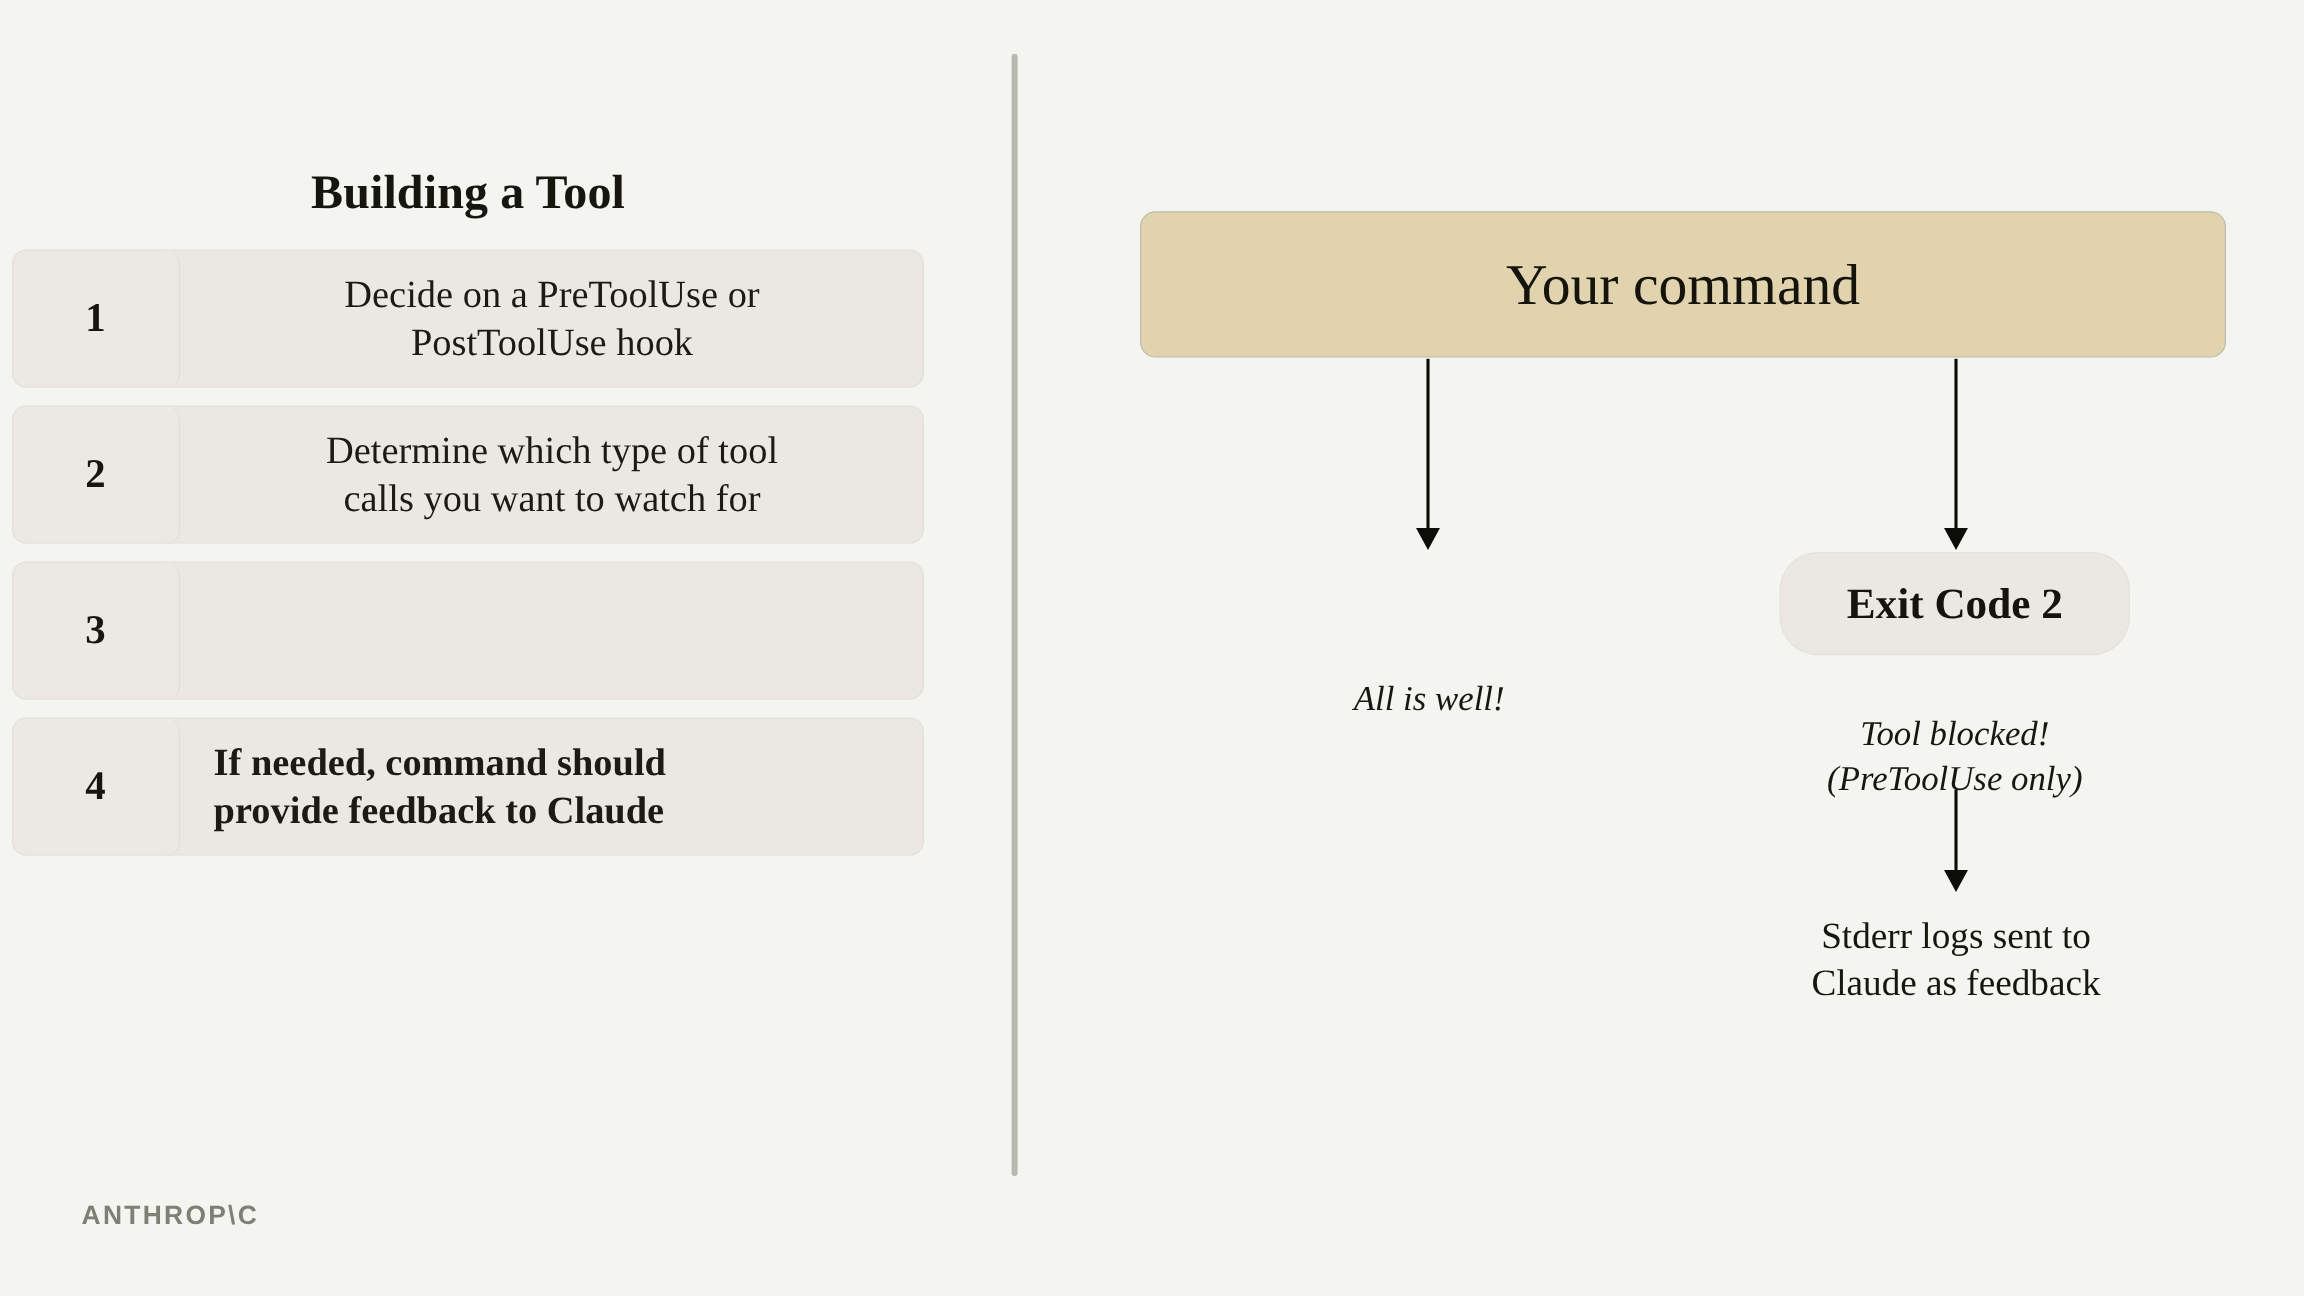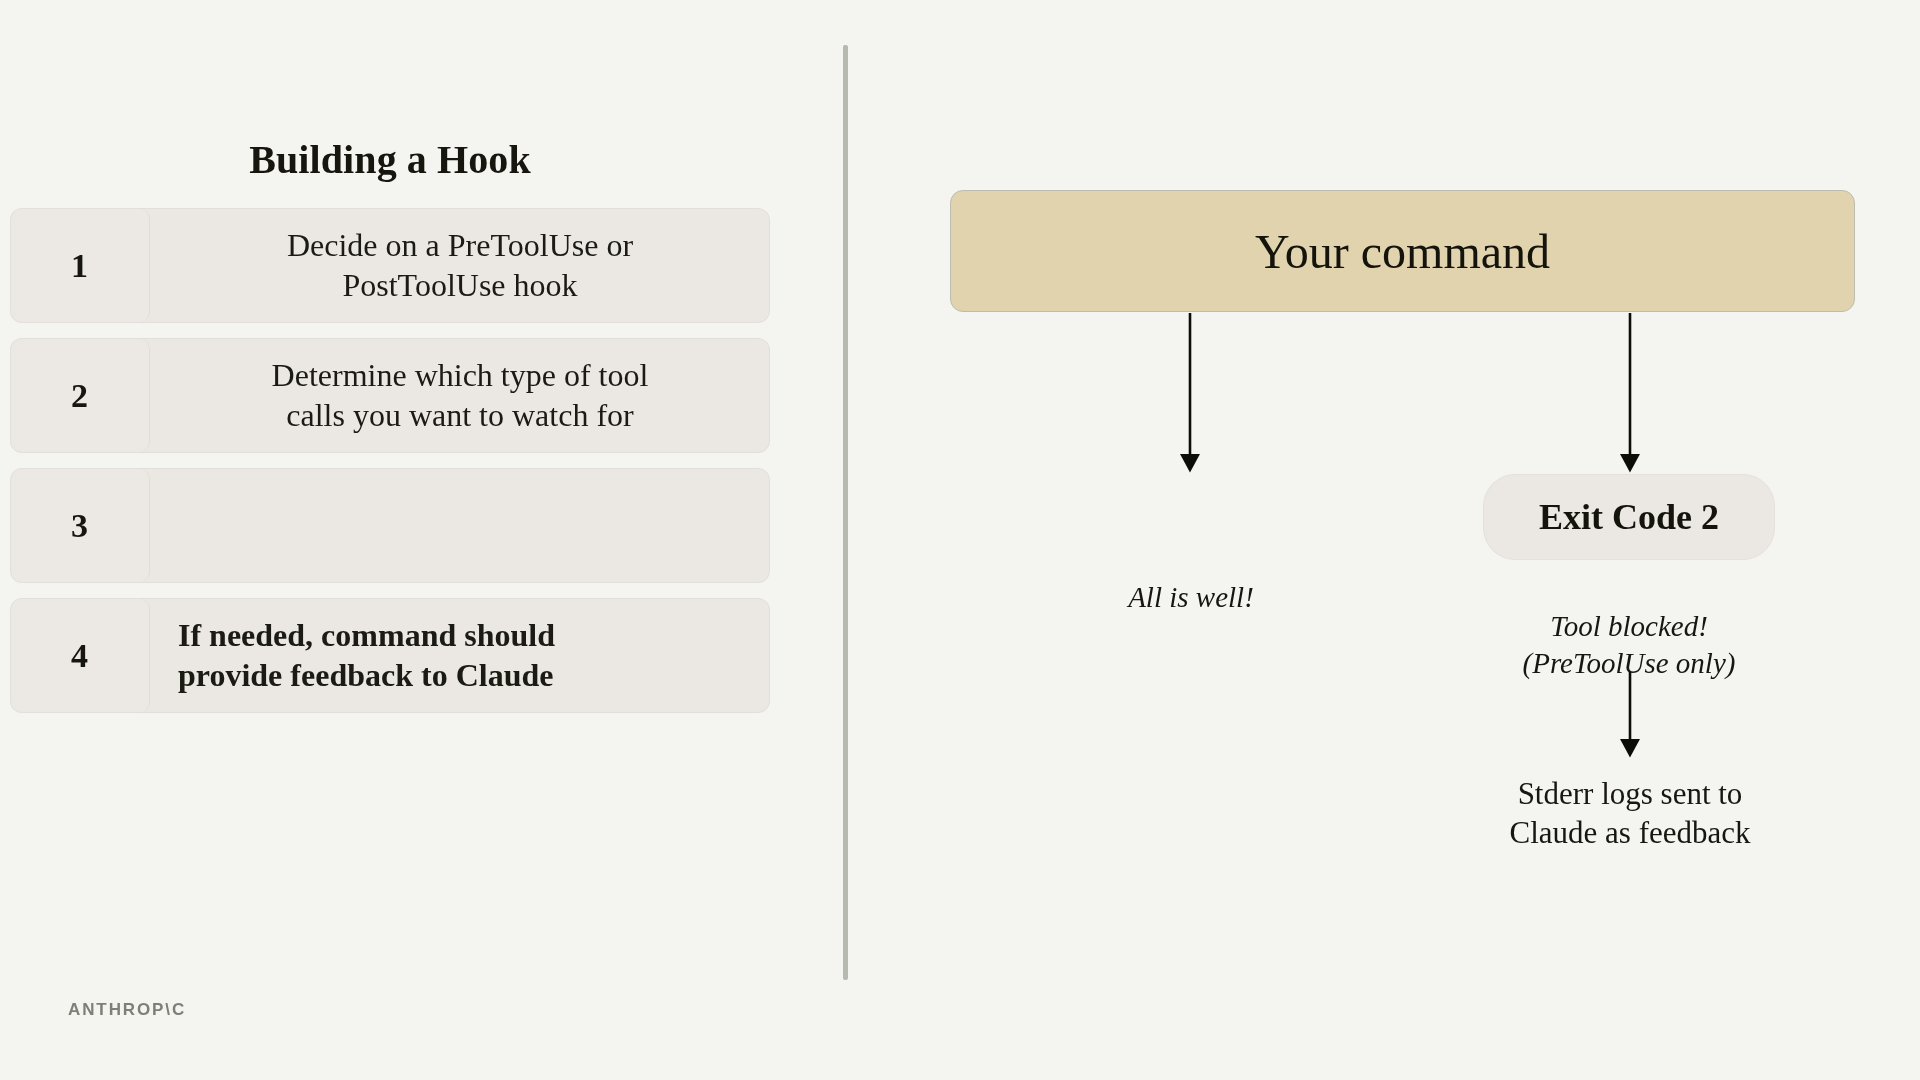--- a/index.html
+++ b/index.html
@@ -104,28 +104,28 @@
     background: #b6b9af;
     border-radius: 2px;
   }
 
   
   #logo {
     position: absolute;
     left: 68px;
     top: 1000px;
     font-family: "Liberation Sans", sans-serif;
-    font-size: 17px;
+    font-size: 22px;
     font-weight: bold;
     letter-spacing: 1.9px;
     color: #7d8074;
   }
 
   
-  #flow { position: absolute; left: 0; top: 14px; width: 1920px; height: 1060px; }
+  #flow { position: absolute; left: 0; top: 0; width: 1920px; height: 1060px; }
 
   #command-box {
     position: absolute;
     left: 950px;
     top: 176px;
     width: 905px;
     height: 122px;
     background: #e1d3ad;
     border: 1px solid #bdbcae;
     border-radius: 13px;
@@ -182,21 +182,21 @@
     left: 0; top: 0;
     width: 1920px; height: 1080px;
     pointer-events: none;
   }
 </style>
 </head>
 <body>
 
 <div id="left-panel">
 
-  <div id="panel-title">Building a Hook</div>
+  <div id="panel-title">Building a Tool</div>
 
   <div class="step-card" id="card-1">
     <div class="step-badge">1</div>
     <div class="step-text">Decide on a PreToolUse or
 PostToolUse hook</div>
   </div>
 
   <div class="step-card" id="card-2">
     <div class="step-badge">2</div>
     <div class="step-text">Determine which type of tool

